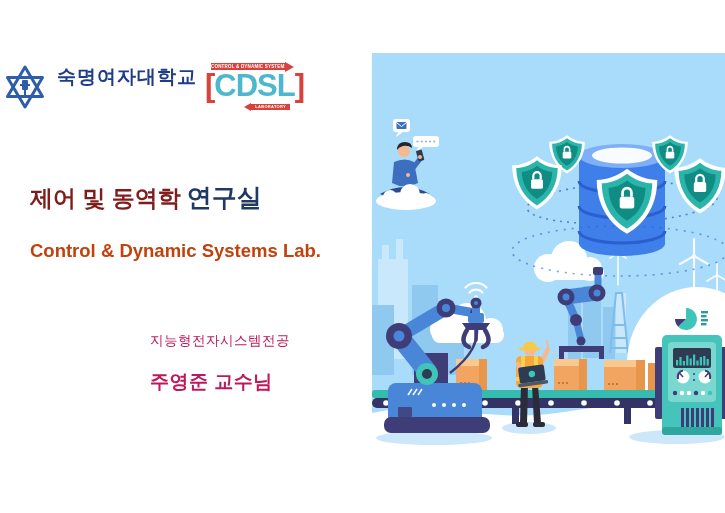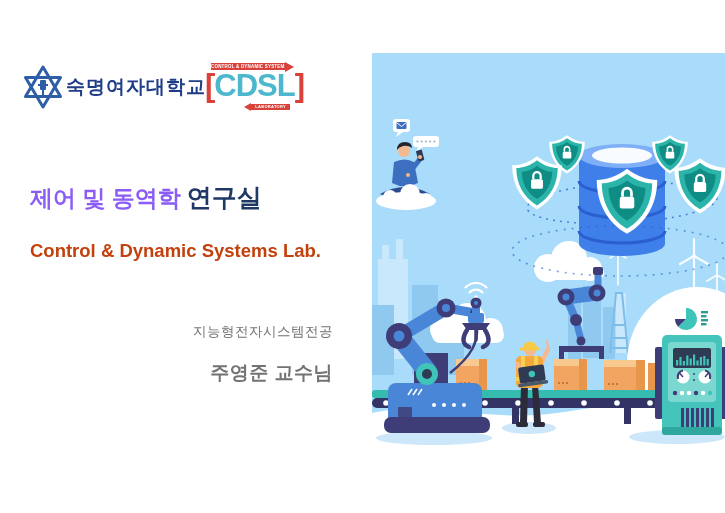--- a/index.html
+++ b/index.html
@@ -1,42 +1,42 @@
 <!DOCTYPE html>
 <html><head>
 <meta charset="utf-8">
 <style>
   html,body{margin:0;padding:0;background:#e8e8e8;}
   .page{
     position:relative;width:725px;height:513px;background:#ffffff;
     font-family:"Liberation Sans","DejaVu Sans",sans-serif;overflow:hidden;
   }
   
-  .univ{position:absolute;left:20px;top:64px;display:flex;align-items:center;}
+  .univ{position:absolute;left:2px;top:64px;display:flex;align-items:flex-start;gap:9px;}
   .univ-name{font-size:19px;font-weight:700;color:#1E3C87;letter-spacing:1px;white-space:nowrap;}
   .cdsl{position:absolute;left:205px;top:61px;width:97px;height:53px;}
   .cdsl-top{position:absolute;top:2px;left:6px;right:16px;height:7px;background:#D8423B;}
   .cdsl-top::after{content:'';position:absolute;right:-8px;top:-1.5px;width:0;height:0;
     border-left:9px solid #D8423B;border-top:5px solid transparent;border-bottom:5px solid transparent;}
   .cdsl-top span{display:block;font-size:4.5px;line-height:7px;color:#fff;font-weight:700;
     text-align:center;letter-spacing:.2px;white-space:nowrap;overflow:hidden;}
   .cdsl-main{position:absolute;top:8px;left:0;right:0;text-align:left;
     font-size:31px;line-height:1.1;font-weight:700;color:#4DB7CE;letter-spacing:-1px;white-space:nowrap;}
   .cdsl-main .bracket{color:#D8423B;font-weight:800;}
   .cdsl-bottom{position:absolute;bottom:4px;right:12px;height:6px;background:#D8423B;padding:0 4px;}
   .cdsl-bottom::before{content:'';position:absolute;left:-7px;top:-1px;width:0;height:0;
     border-right:7px solid #D8423B;border-top:4px solid transparent;border-bottom:4px solid transparent;}
   .cdsl-bottom span{display:block;font-size:4px;line-height:6px;color:#fff;font-weight:700;letter-spacing:.3px;white-space:nowrap;}
   
   .title-ko{position:absolute;left:30px;top:181px;font-weight:700;white-space:nowrap;}
-  .title-ko .hl{font-size:23px;color:#8b5cf6;}
+  .title-ko .hl{font-size:23px;color:#7f1d1d;}
   .title-ko .sfx{font-size:25px;color:#1F3864;margin-left:6px;}
   .title-en{position:absolute;left:30px;top:240px;font-size:18.5px;font-weight:700;color:#c2410c;white-space:nowrap;}
   
-  .info{position:absolute;left:150px;top:323px;width:183px;text-align:right;color:#737373;}
+  .info{position:absolute;left:150px;top:332px;width:183px;color:#be185d;}
   .info .major{font-size:13.5px;letter-spacing:.5px;}
   .info .prof{font-size:19px;font-weight:700;margin-top:19px;letter-spacing:.5px;}
   
   .illo{position:absolute;left:372px;top:53px;width:353px;height:402px;}
   .illo svg{display:block;}
 </style>
 </head>
 <body>
 
 <div class="page">

